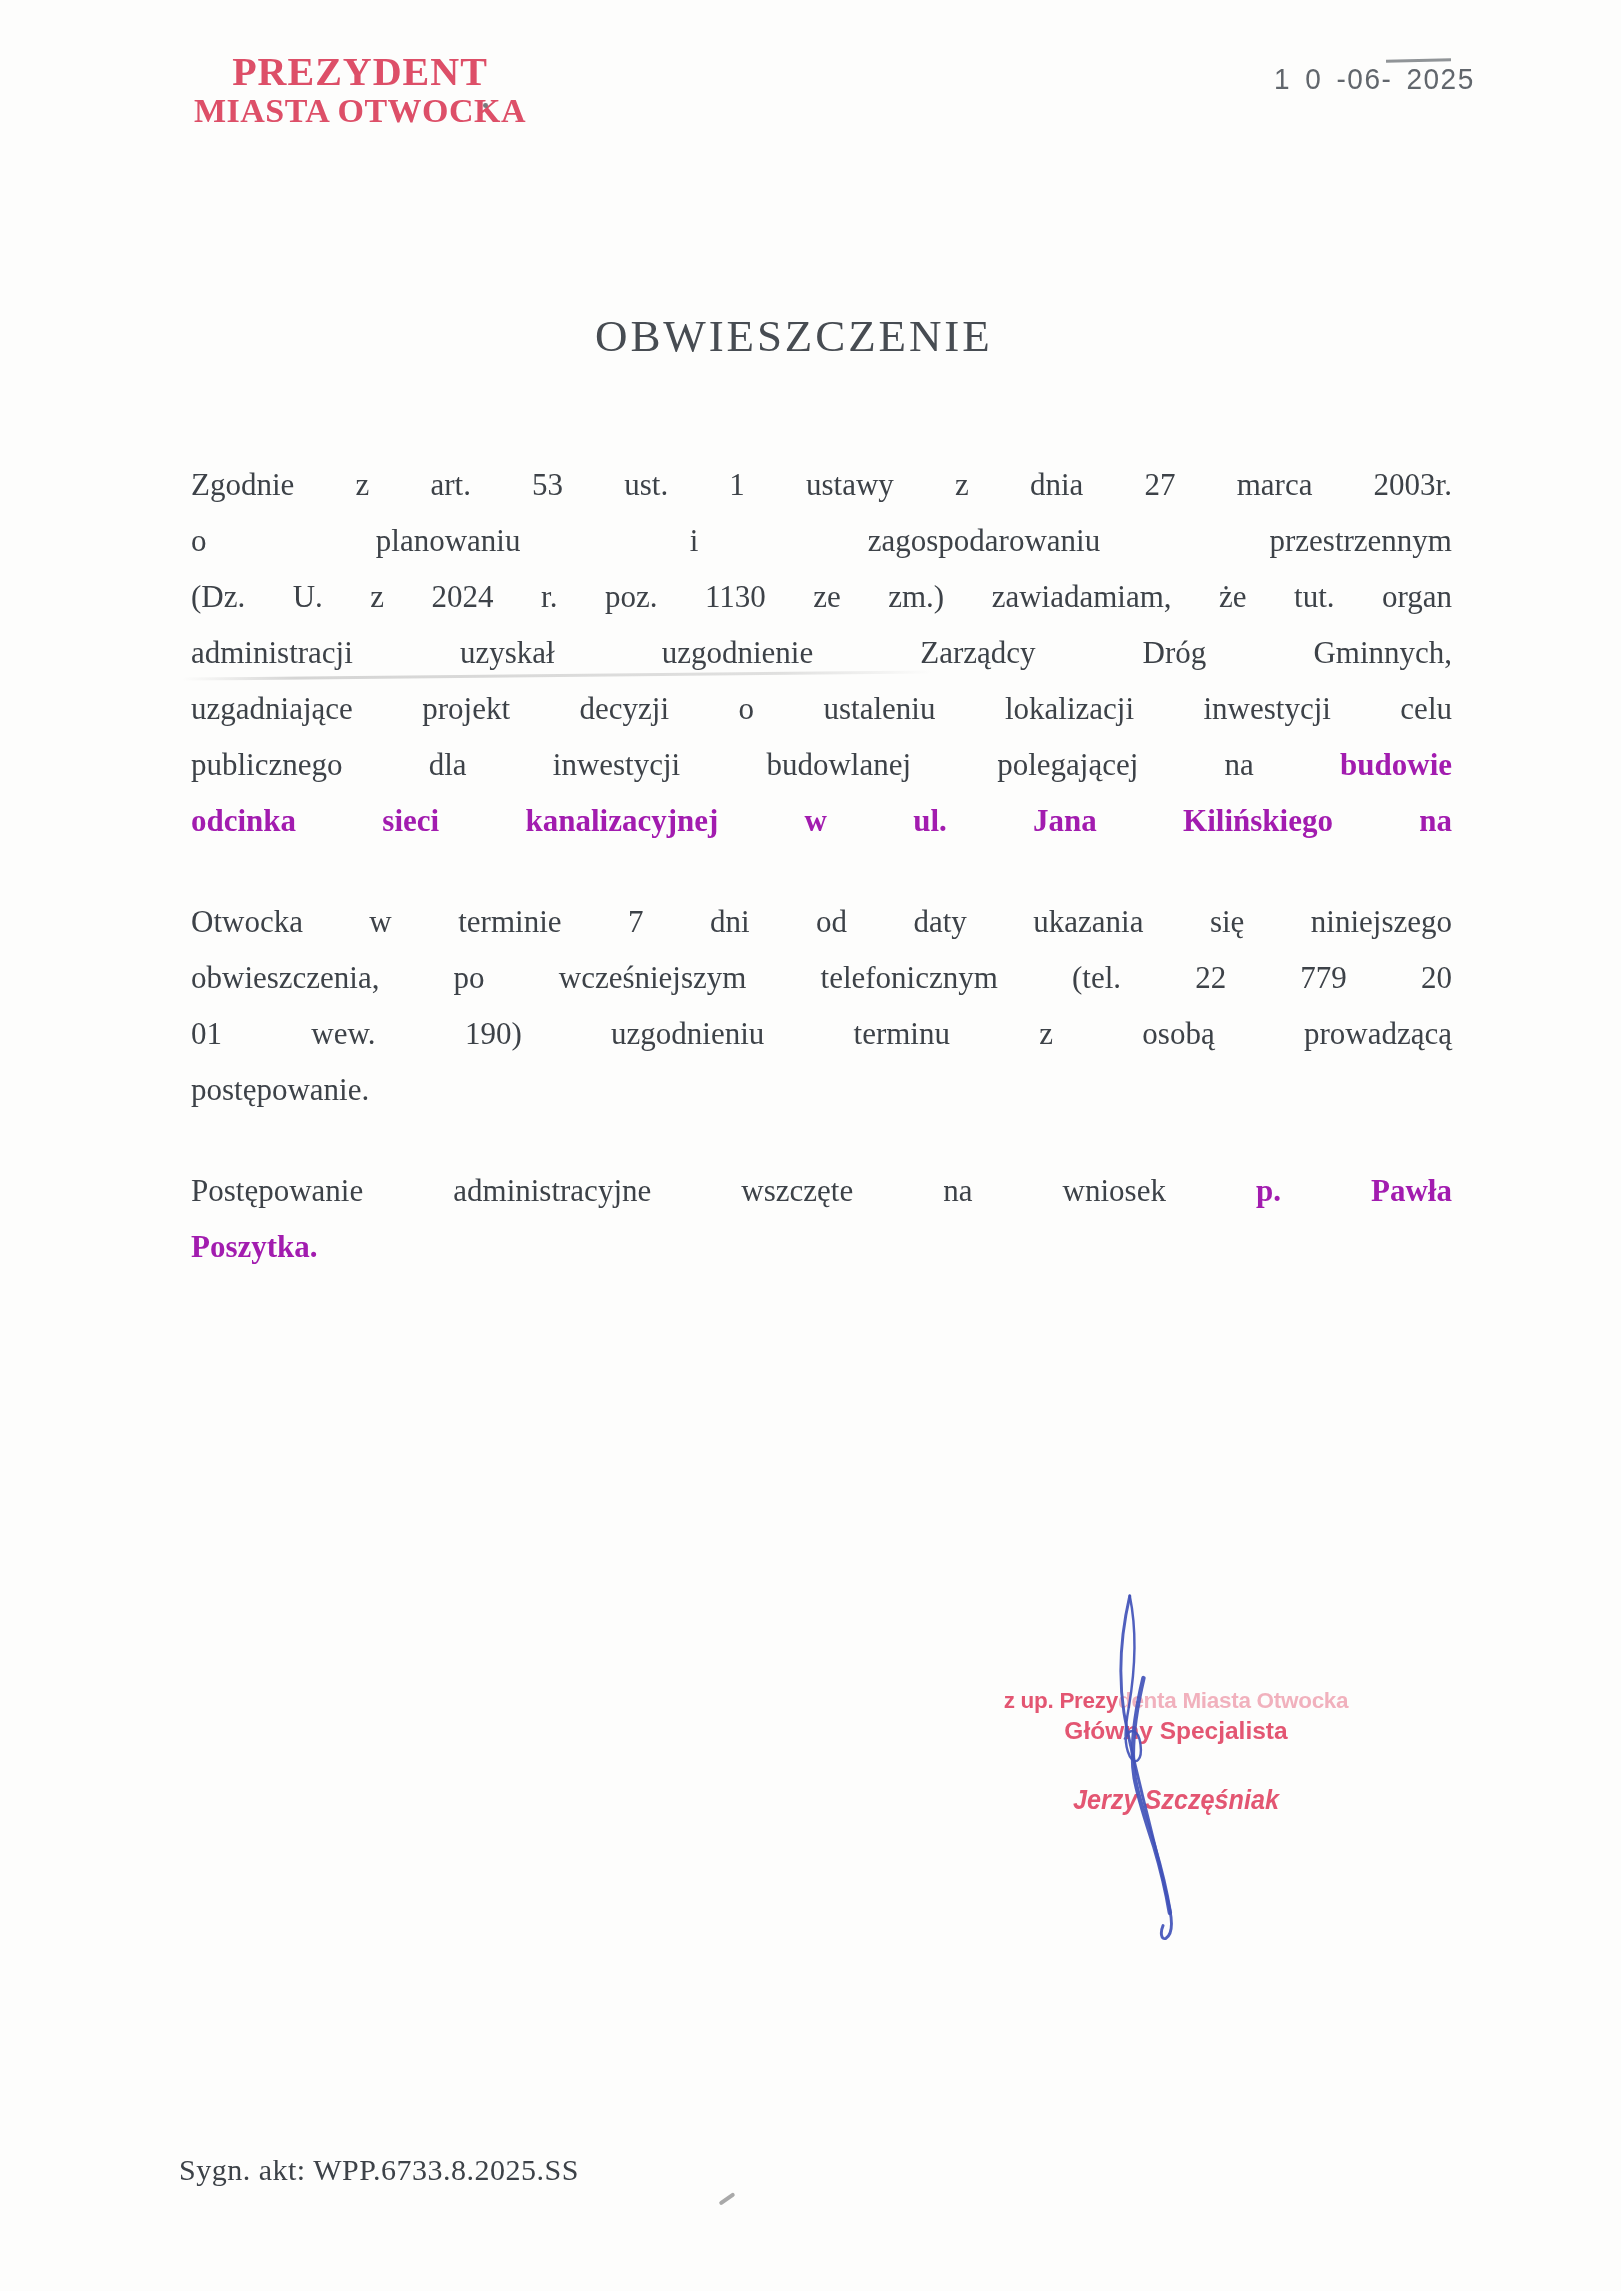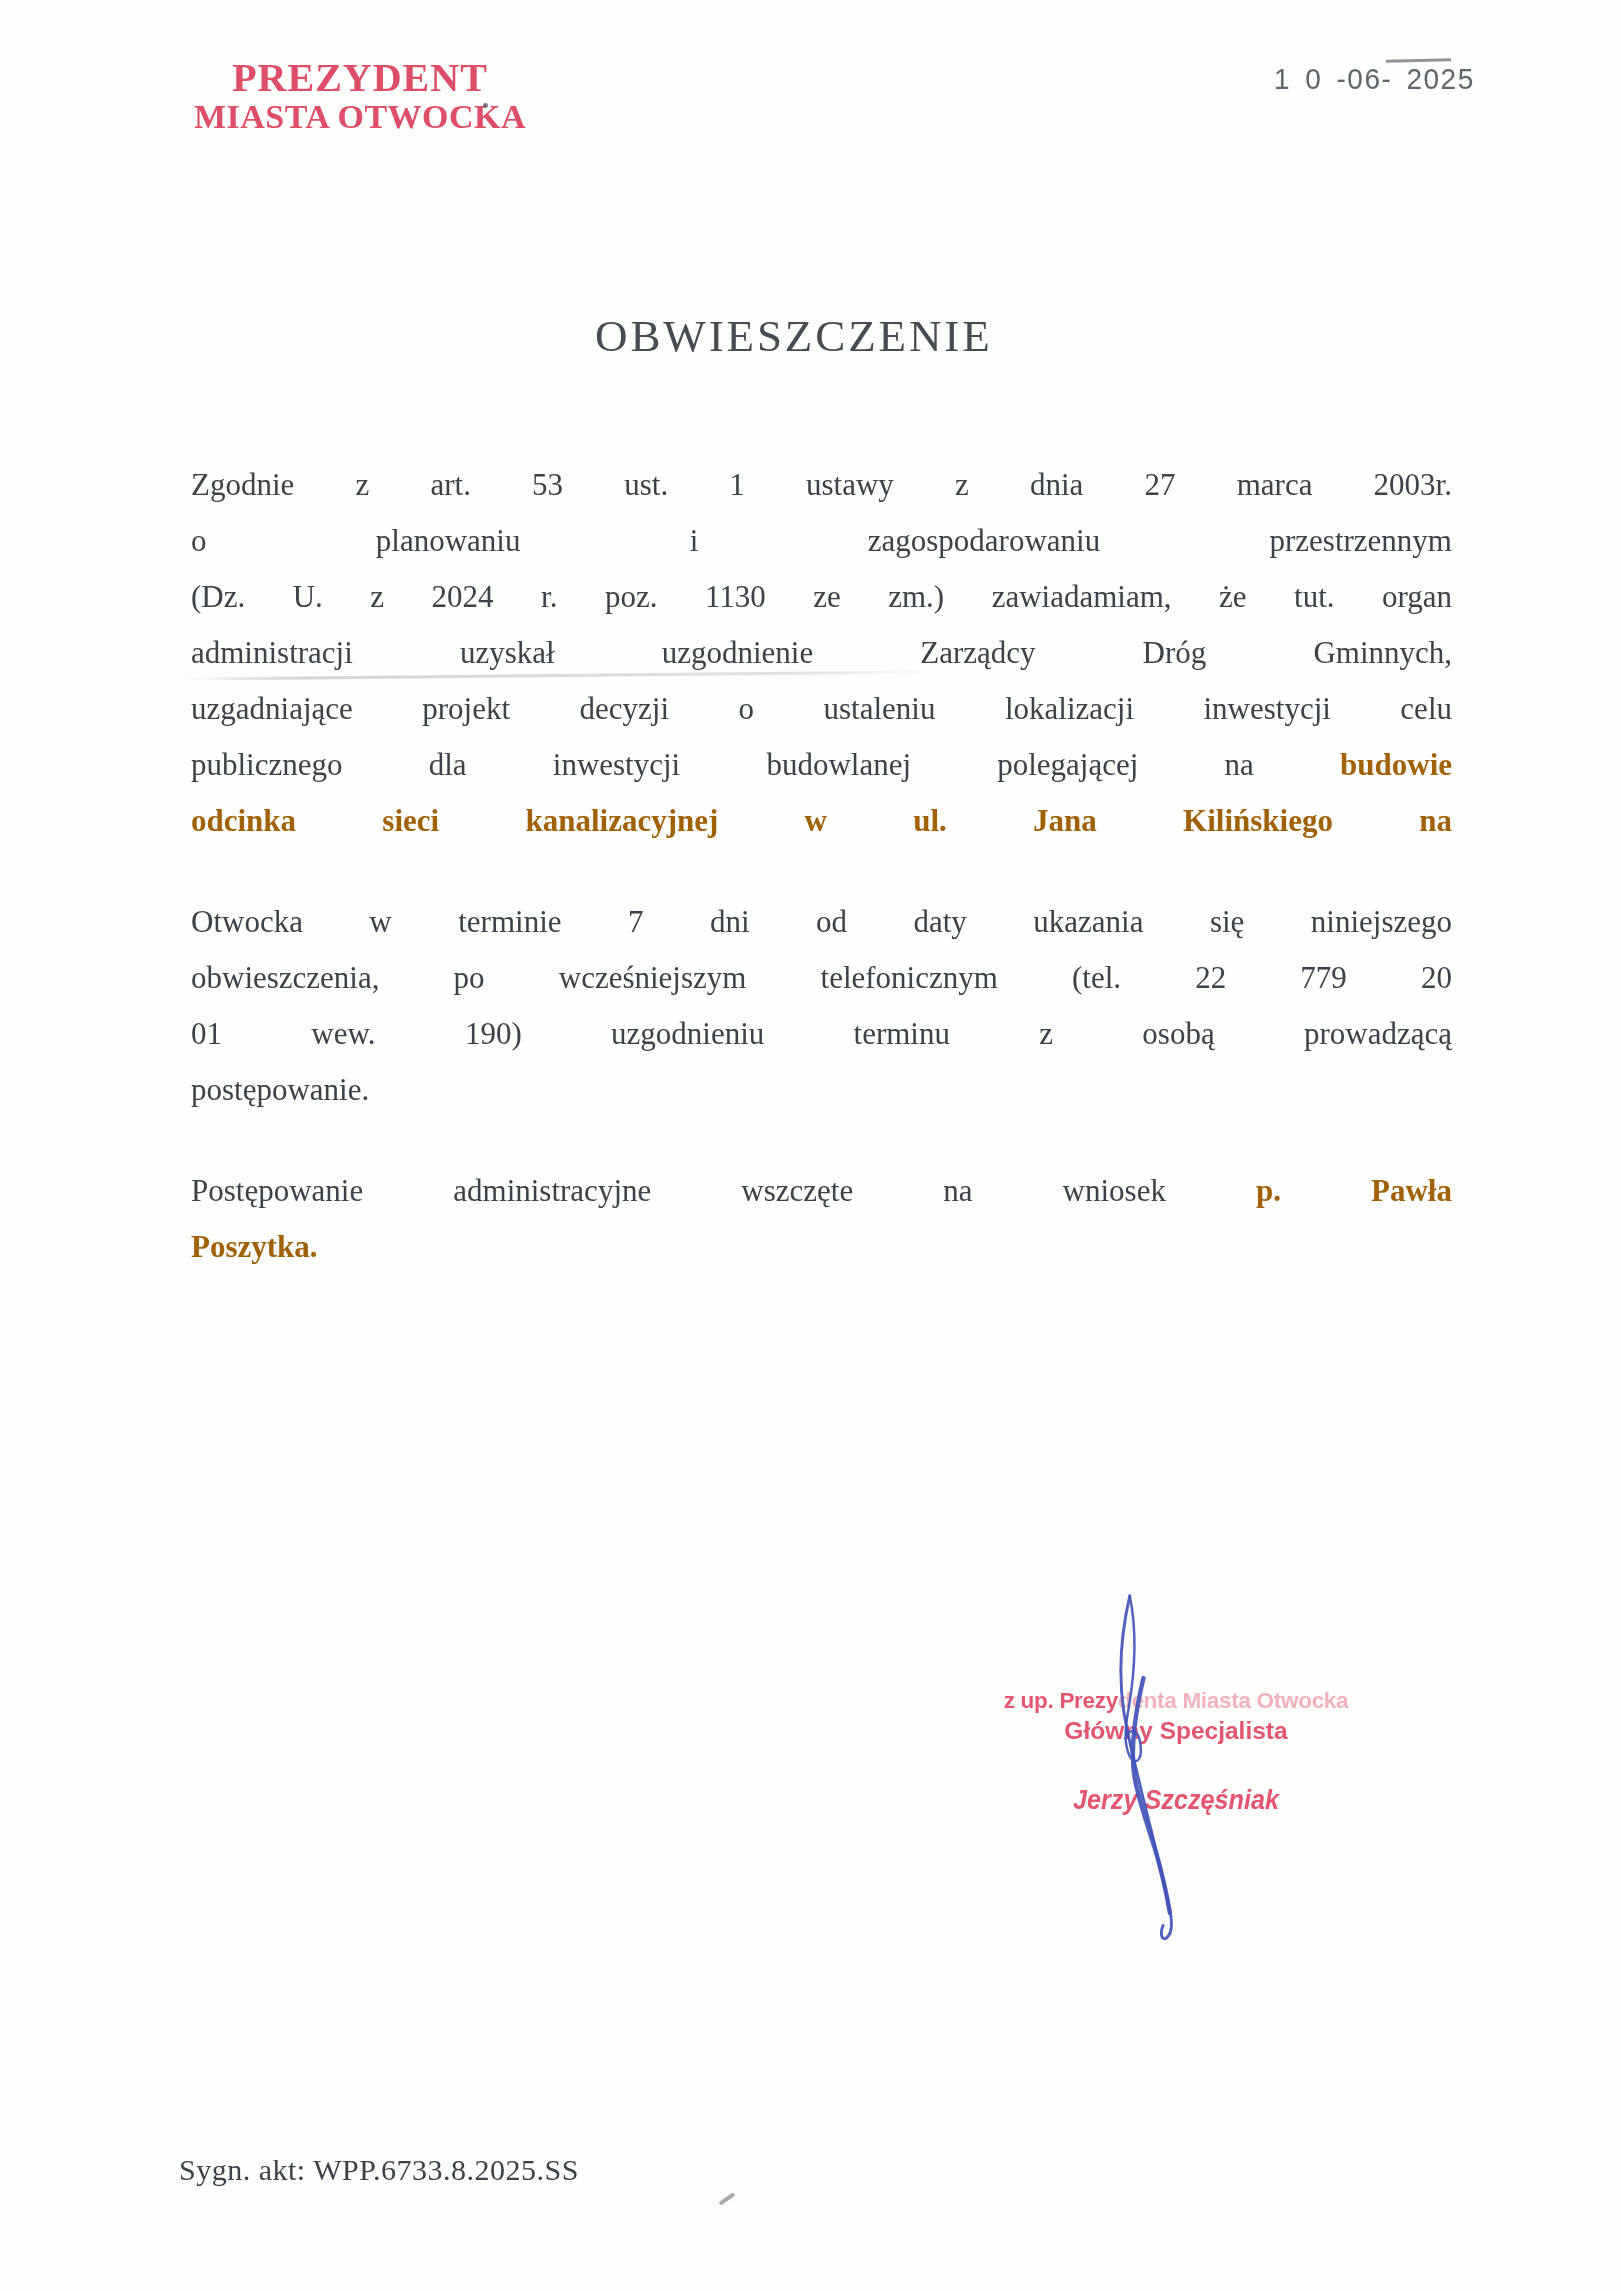--- a/index.html
+++ b/index.html
@@ -7,21 +7,21 @@
     position:relative;
     width:1621px;height:2292px;
     margin:0 auto;
     background:#fdfdfc;
     overflow:hidden;
     font-family:"Liberation Serif","DejaVu Serif",serif;
     color:var(--text-color,#3d4248);
   }
   
   .header-stamp{
-    position:absolute;left:125px;top:57px;width:470px;
+    position:absolute;left:125px;top:51px;width:470px;
     text-align:center;
     color:var(--stamp-red,#dd4f68);
     font-weight:bold;
     line-height:1.05;
   }
   .header-stamp .l1{font-size:40px;letter-spacing:1px;}
   .header-stamp .l2{font-size:34px;letter-spacing:0.5px;}
   
   .date-stamp{
     position:absolute;left:1274px;top:63px;
@@ -44,21 +44,21 @@
   }
   
   .body-text{
     position:absolute;left:191px;top:457px;width:1261px;
     font-size:31px;line-height:56px;
   }
   .para{margin:0 0 45px 0;}
   .line{text-align:left;white-space:normal;}
   .line.just{text-align:justify;text-align-last:justify;}
   .seg{white-space:pre-wrap;}
-  .seg.bold{font-weight:bold;color:#a16207;}
+  .seg.bold{font-weight:bold;color:#a21caf;}
   
   .scan-streak{
     position:absolute;left:182px;top:674px;width:751px;height:2.9px;
     background:linear-gradient(90deg,rgba(120,120,120,0),rgba(120,120,120,.30) 15%,rgba(120,120,120,.22) 80%,rgba(120,120,120,0));
     transform:rotate(-0.55deg);
   }
   .speck-dot{
     position:absolute;left:483px;top:103px;width:4.9px;height:4.9px;border-radius:50%;
     background:#56595e;opacity:.8;
   }

